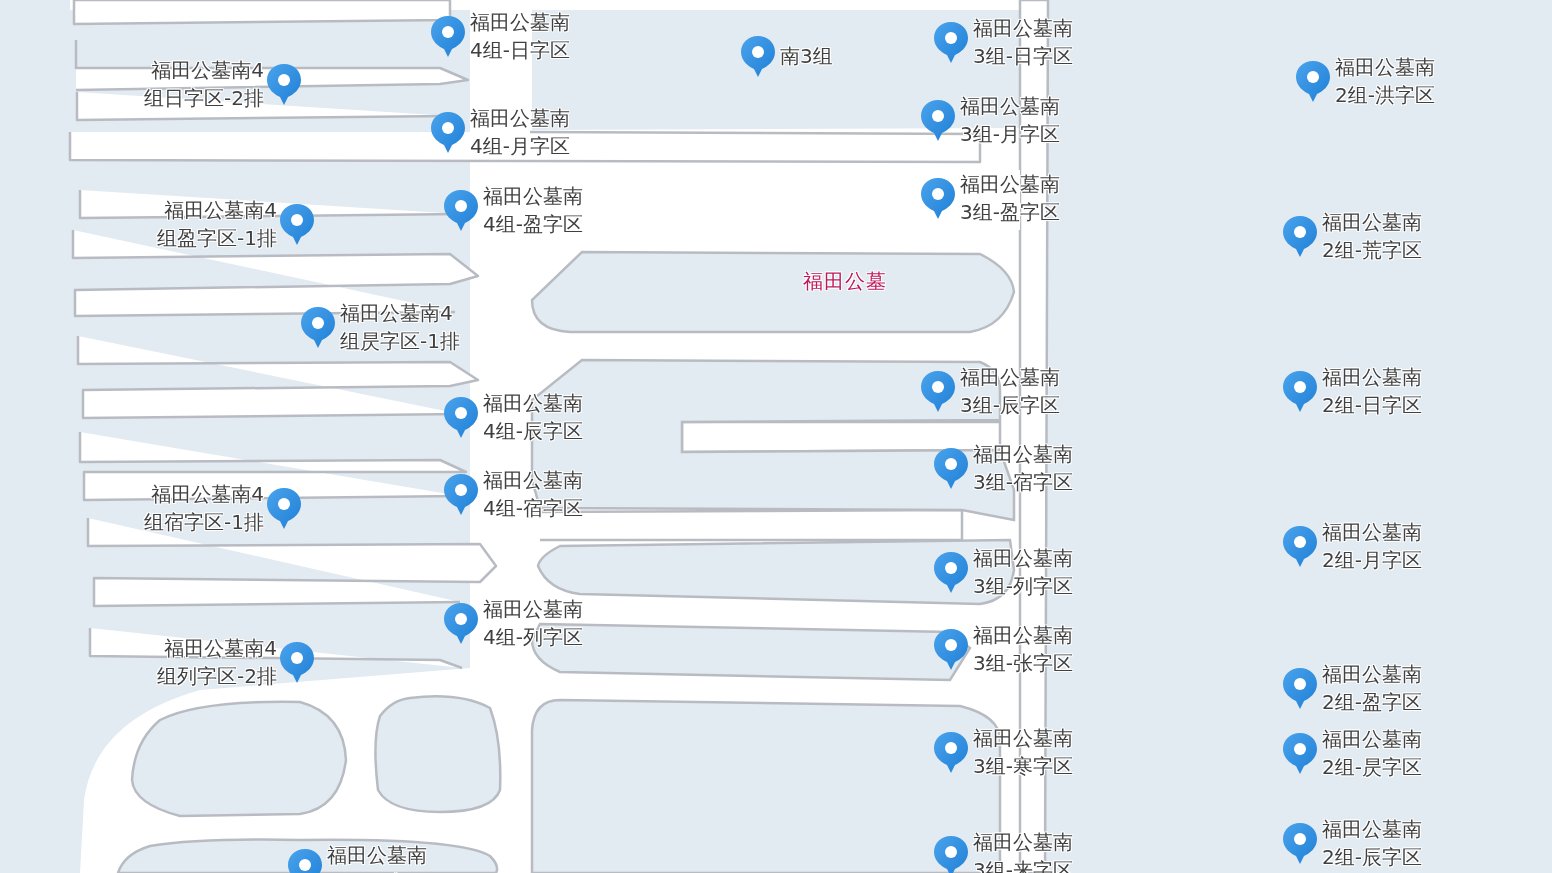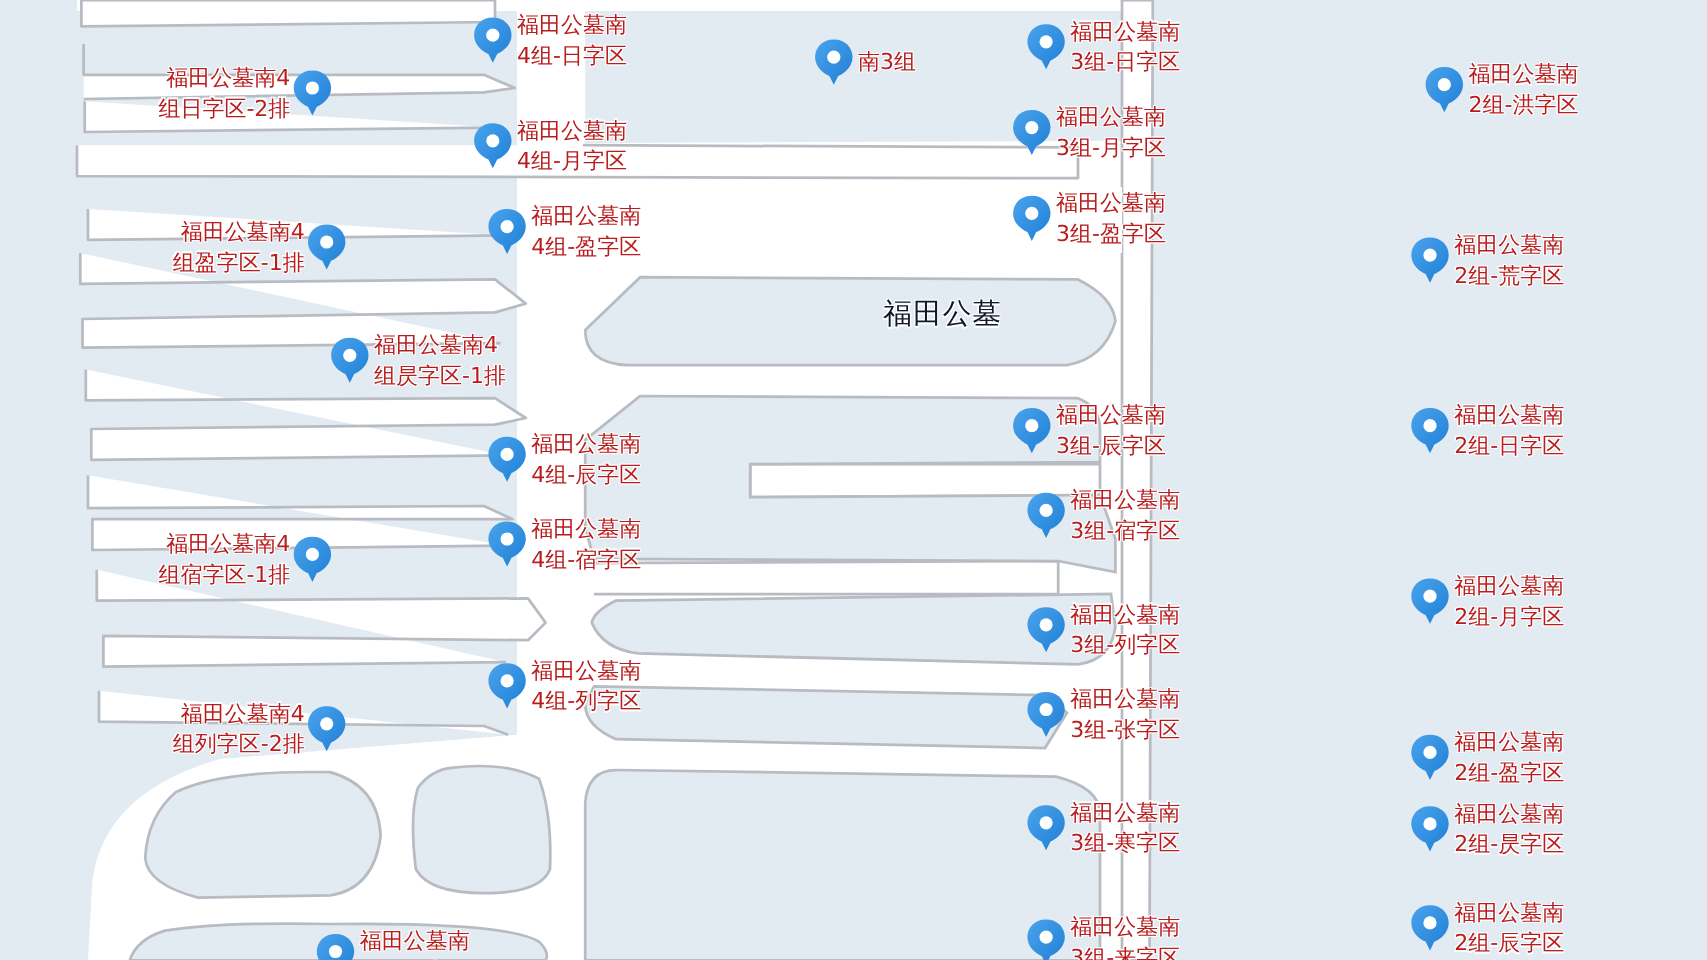--- a/index.html
+++ b/index.html
@@ -10,33 +10,33 @@
   }
   #map { position: absolute; left: 0; top: 0; width: 1552px; height: 873px; }
   .roads { position: absolute; left: 0; top: 0; }
   .poi {
     position: absolute;
     display: flex; align-items: center;
     cursor: pointer;
   }
   .pin { width: 36px; height: 44px; flex: 0 0 auto; margin-right: 4px; }
   .poi-label {
-    color: #b91c1c;
+    color: #404040;
     font-size: 20px;
     line-height: 28px;
     white-space: nowrap;
     text-shadow: -1px -1px 0 #fff, 1px -1px 0 #fff, -1px 1px 0 #fff, 1px 1px 0 #fff, 0 0 2px #fff;
   }
   .poi-label.right { text-align: right; }
   .poi.label-left { flex-direction: row-reverse; }
   .poi.label-left .pin { margin-right: 0; margin-left: 2px; }
   .area-label {
     position: absolute;
-    color: #0f172a;
-    font-size: 26px;
+    color: #be185d;
+    font-size: 20px;
     letter-spacing: 1px;
     text-shadow: -1px -1px 0 #fff, 1px -1px 0 #fff, -1px 1px 0 #fff, 1px 1px 0 #fff;
   }
 </style>
 </head>
 <body>
 
 <div id="map">
   <svg class="roads" width="1552" height="873" viewBox="0 0 1552 873">
     <g fill="#ffffff" stroke="#b8bcc2" stroke-width="2.5" stroke-linejoin="round">

